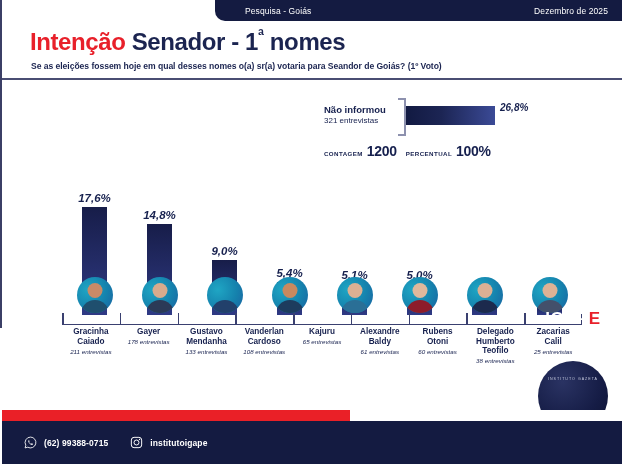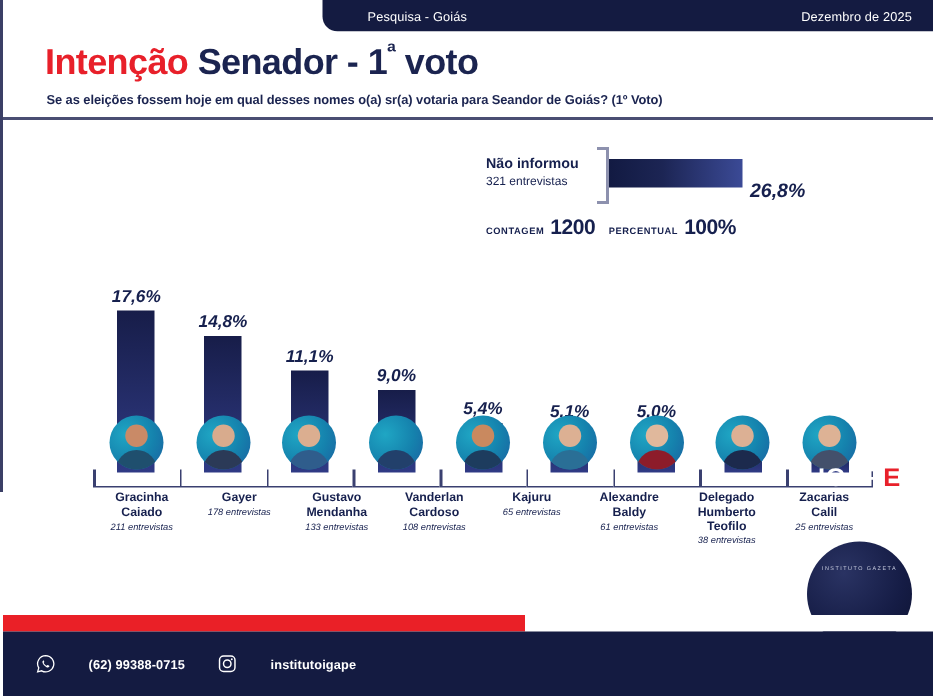--- a/index.html
+++ b/index.html
@@ -54,21 +54,21 @@
   .ni-bracket {
     position: absolute; left: 396px; top: 100px - 100px;
     top: 3px; width: 8px; height: 38px;
     border: 2px solid #8d91ae; border-left: none;
   }
   .ni-bar {
     position: absolute; left: 404px; top: 11px;
     width: 89px; height: 19px;
     background: linear-gradient(90deg, #121a42 0%, #1c2554 40%, #3b4a96 100%);
   }
-  .ni-pct { position: absolute; left: 498px; top: 24px; font-size: 13px; font-style: italic; font-weight: bold; color: #16204e; }
+  .ni-pct { position: absolute; left: 498px; top: 7px; font-size: 10px; font-style: italic; font-weight: bold; color: #16204e; }
 
   .stats { position: absolute; left: 322px; top: 48px; display: flex; align-items: baseline; }
   .stat-lbl { font-size: 6.2px; font-weight: bold; letter-spacing: .4px; color: #16204e; }
   .stat-val { font-size: 14px; font-weight: bold; color: #16204e; margin-left: 4px; margin-right: 9px; letter-spacing: -.3px; }
 
   
   .chart { position: absolute; left: 0; top: 170px; width: 622px; height: 200px; }
   .bars { position: absolute; left: 60px; top: 0; width: 520px; height: 145px; display: flex; align-items: flex-end; }
   .col { position: relative; flex: 1; height: 145px; display: flex; flex-direction: column; justify-content: flex-end; align-items: center; }
   .pct {
@@ -126,35 +126,35 @@
   
   .redbar { position: absolute; left: 0; top: 410px; width: 348px; height: 11px; background: #ea2027; }
   .whitegap { position: absolute; left: 348px; top: 410px; right: 0; height: 11px; background: #ffffff; }
   .footer {
     position: absolute; left: 0; top: 421px; width: 100%; height: 43px;
     background: #141b41; display: flex; align-items: center;
   }
   .fitem { display: flex; align-items: center; margin-left: 22px; }
   .fitem:first-child { margin-left: 22px; }
   .fitem svg { display: block; }
-  .ftext { color: #ffffff; font-size: 8.5px; font-weight: bold; margin-left: 22px; letter-spacing: .1px; }
+  .ftext { color: #ffffff; font-size: 8.5px; font-weight: bold; margin-left: 7px; letter-spacing: .1px; }
 </style>
 </head>
 <body>
 
 <div id="page">
 
   <div class="topbar">
     <span class="topbar-title">Pesquisa - Goiás</span>
     <span class="topbar-date">Dezembro de 2025</span>
   </div>
 
   <div class="titleblock">
     <div class="main-title">
-      <span class="red">Intenção</span><span> Senador - 1</span><span class="sup">ª</span><span> voto</span>
+      <span class="red">Intenção</span><span> Senador - 1</span><span class="sup">ª</span><span> nomes</span>
     </div>
     <div class="subtitle">Se as eleições fossem hoje em qual desses nomes o(a) sr(a) votaria para Seandor de Goiás? (1º Voto)</div>
   </div>
   <div class="hrule"></div>
 
   <div class="ni-wrap">
     <div class="ni-label">
       <div class="ni-name">Não informou</div>
       <div class="ni-sub">321 entrevistas</div>
     </div>
@@ -182,28 +182,20 @@
         </div>
         <div class="col">
           <div class="pct">14,8%</div>
           <div class="bar" style="height: 90.8182px;"></div>
           <div class="photo">
             <div class="body" style="background: rgb(43, 58, 87);"></div>
             <div class="head" style="background: rgb(216, 171, 141);"></div>
           </div>
         </div>
         <div class="col">
-          <div class="pct">11,1%</div>
-          <div class="bar" style="height: 68.1136px;"></div>
-          <div class="photo">
-            <div class="body" style="background: rgb(47, 93, 140);"></div>
-            <div class="head" style="background: rgb(219, 174, 144);"></div>
-          </div>
-        </div>
-        <div class="col">
           <div class="pct">9,0%</div>
           <div class="bar" style="height: 55.2273px;"></div>
           <div class="photo">
             <div class="body" style="background: rgb(34, 64, 107);"></div>
             <div class="head"></div>
           </div>
         </div>
         <div class="col">
           <div class="pct">5,4%</div>
           <div class="bar" style="height: 33.1364px;"></div>
@@ -279,20 +271,25 @@
           <div class="lab-sub">108 entrevistas</div>
         </div>
         <div class="lab">
           <div class="lab-name">Kajuru</div>
           <div class="lab-sub">65 entrevistas</div>
         </div>
         <div class="lab">
           <div class="lab-name">Alexandre</div>
           <div class="lab-name">Baldy</div>
           <div class="lab-sub">61 entrevistas</div>
+        </div>
+        <div class="lab">
+          <div class="lab-name">Rubens</div>
+          <div class="lab-name">Otoni</div>
+          <div class="lab-sub">60 entrevistas</div>
         </div>
         <div class="lab">
           <div class="lab-name">Delegado</div>
           <div class="lab-name">Humberto Teofilo</div>
           <div class="lab-sub">38 entrevistas</div>
         </div>
         <div class="lab">
           <div class="lab-name">Zacarias</div>
           <div class="lab-name">Calil</div>
           <div class="lab-sub">25 entrevistas</div>

